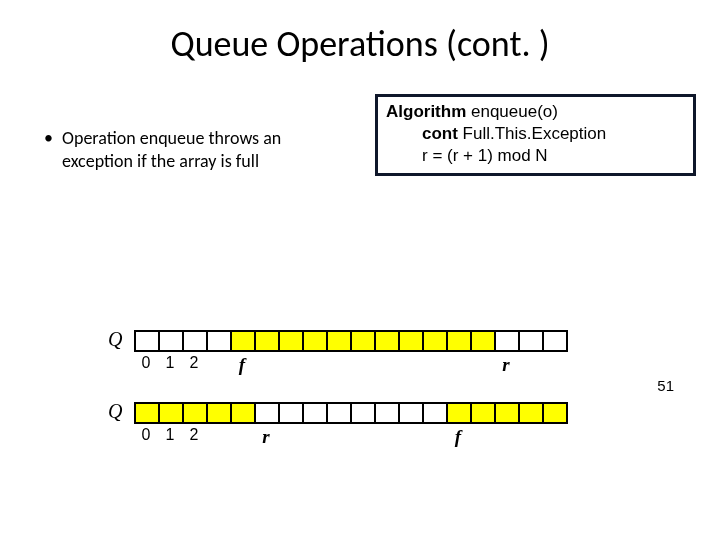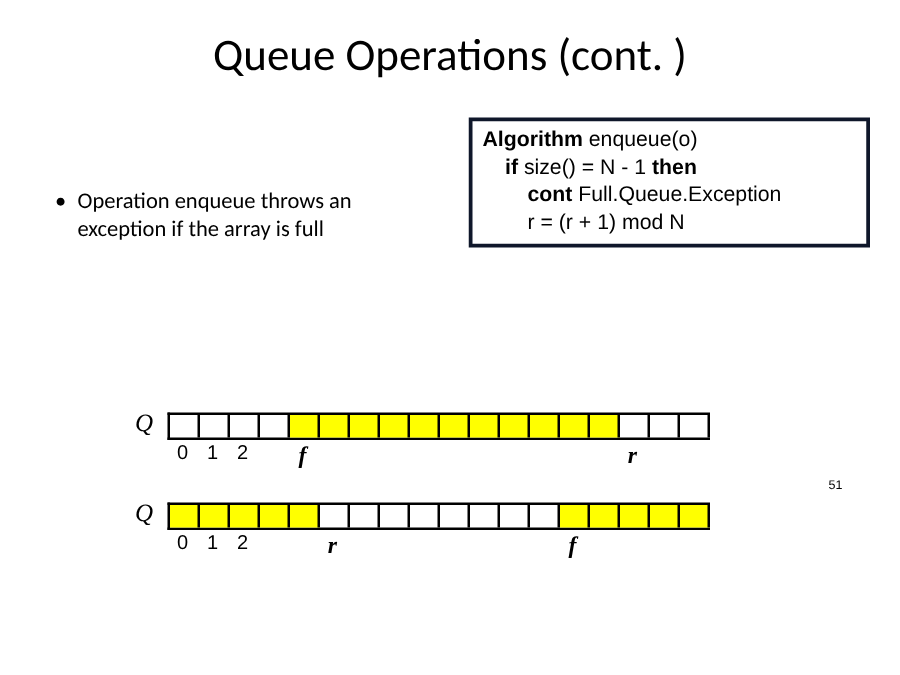--- a/index.html
+++ b/index.html
@@ -106,44 +106,41 @@
     font-style: italic;
     font-weight: bold;
     font-family: Georgia, "Times New Roman", serif;
     font-size: 19px;
   }
   .page-num {
     position: absolute;
     bottom: 14px;
     right: 46px;
     font-family: Arial, sans-serif;
-    font-size: 10px;
+    font-size: 15px;
   }
 </style>
 </head>
 <body>
 
 <div class="slide">
 
   <div class="title">Queue Operations (cont. )</div>
 
   <div class="body-row">
     <ul class="bullets">
       <li>Operation enqueue throws an exception if the array is full</li>
     </ul>
 
     <div class="algo-box">
       <div>
         <b>Algorithm</b><span> enqueue(o)</span>
       </div>
-      <div class="algo-line-1">
-        <b>if</b><span> size() = N - 1 </span><b>then</b>
-      </div>
       <div class="algo-line-2">
-        <b>cont</b><span> Full.Queue.Exception</span>
+        <b>cont</b><span> Full.This.Exception</span>
       </div>
       <div class="algo-line-2">r = (r + 1) mod N</div>
     </div>
   </div>
 
   <div class="diagrams">
 
     <div>
       <div class="dia-row" style="margin-bottom:2px;">
         <div class="dia-label">Q</div>

